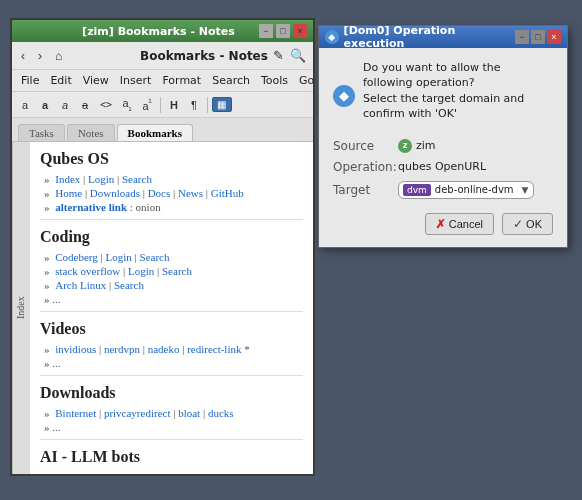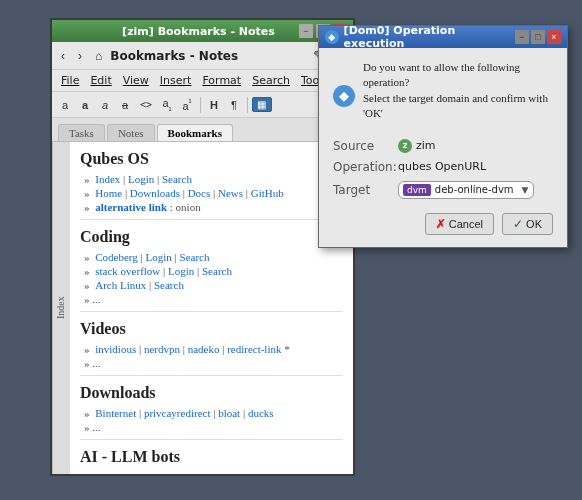--- a/index.html
+++ b/index.html
@@ -17,21 +17,20 @@
     .zim-window {
       position: absolute;
       top: 18px;
       left: 10px;
       width: 305px;
       height: 458px;
       border: 2px solid #3a3a3a;
       display: flex;
       flex-direction: column;
       background: #f0f0f0;
-      margin-left: 40px;
     }
 
     .zim-titlebar {
       background: linear-gradient(to bottom, #5a9e5a, #3d7a3d);
       color: white;
       font-size: 11px;
       font-weight: bold;
       text-align: center;
       padding: 3px 6px;
       display: flex;
@@ -83,21 +82,21 @@
       border: 1px solid transparent;
       cursor: pointer;
       padding: 2px 4px;
       font-size: 12px;
       color: #333;
       border-radius: 2px;
     }
 
     .nav-title {
       flex: 1;
-      text-align: left;
+      text-align: right;
       font-size: 12px;
       font-weight: bold;
       color: #222;
     }
 
     .nav-icon-btn {
       background: none;
       border: none;
       cursor: pointer;
       font-size: 13px;
@@ -106,21 +105,20 @@
     }
 
     .zim-menubar {
       background: #e8e8e8;
       display: flex;
       gap: 1px;
       padding: 1px 4px;
       border-bottom: 1px solid #ccc;
       height: 22px;
       align-items: center;
-      text-decoration: underline;
     }
 
     .menu-item {
       padding: 2px 5px;
       font-size: 11px;
       cursor: pointer;
       color: #222;
     }
 
     .zim-toolbar {
@@ -326,21 +324,20 @@
 
     .dialog-body {
       padding: 12px 14px;
     }
 
     .dialog-question {
       font-size: 11px;
       color: #222;
       margin-bottom: 10px;
       line-height: 1.4;
-      font-family: Liberation Serif, serif;
     }
 
     .dialog-row {
       display: flex;
       align-items: center;
       margin-bottom: 7px;
       font-size: 11px;
     }
 
     .dialog-label {

